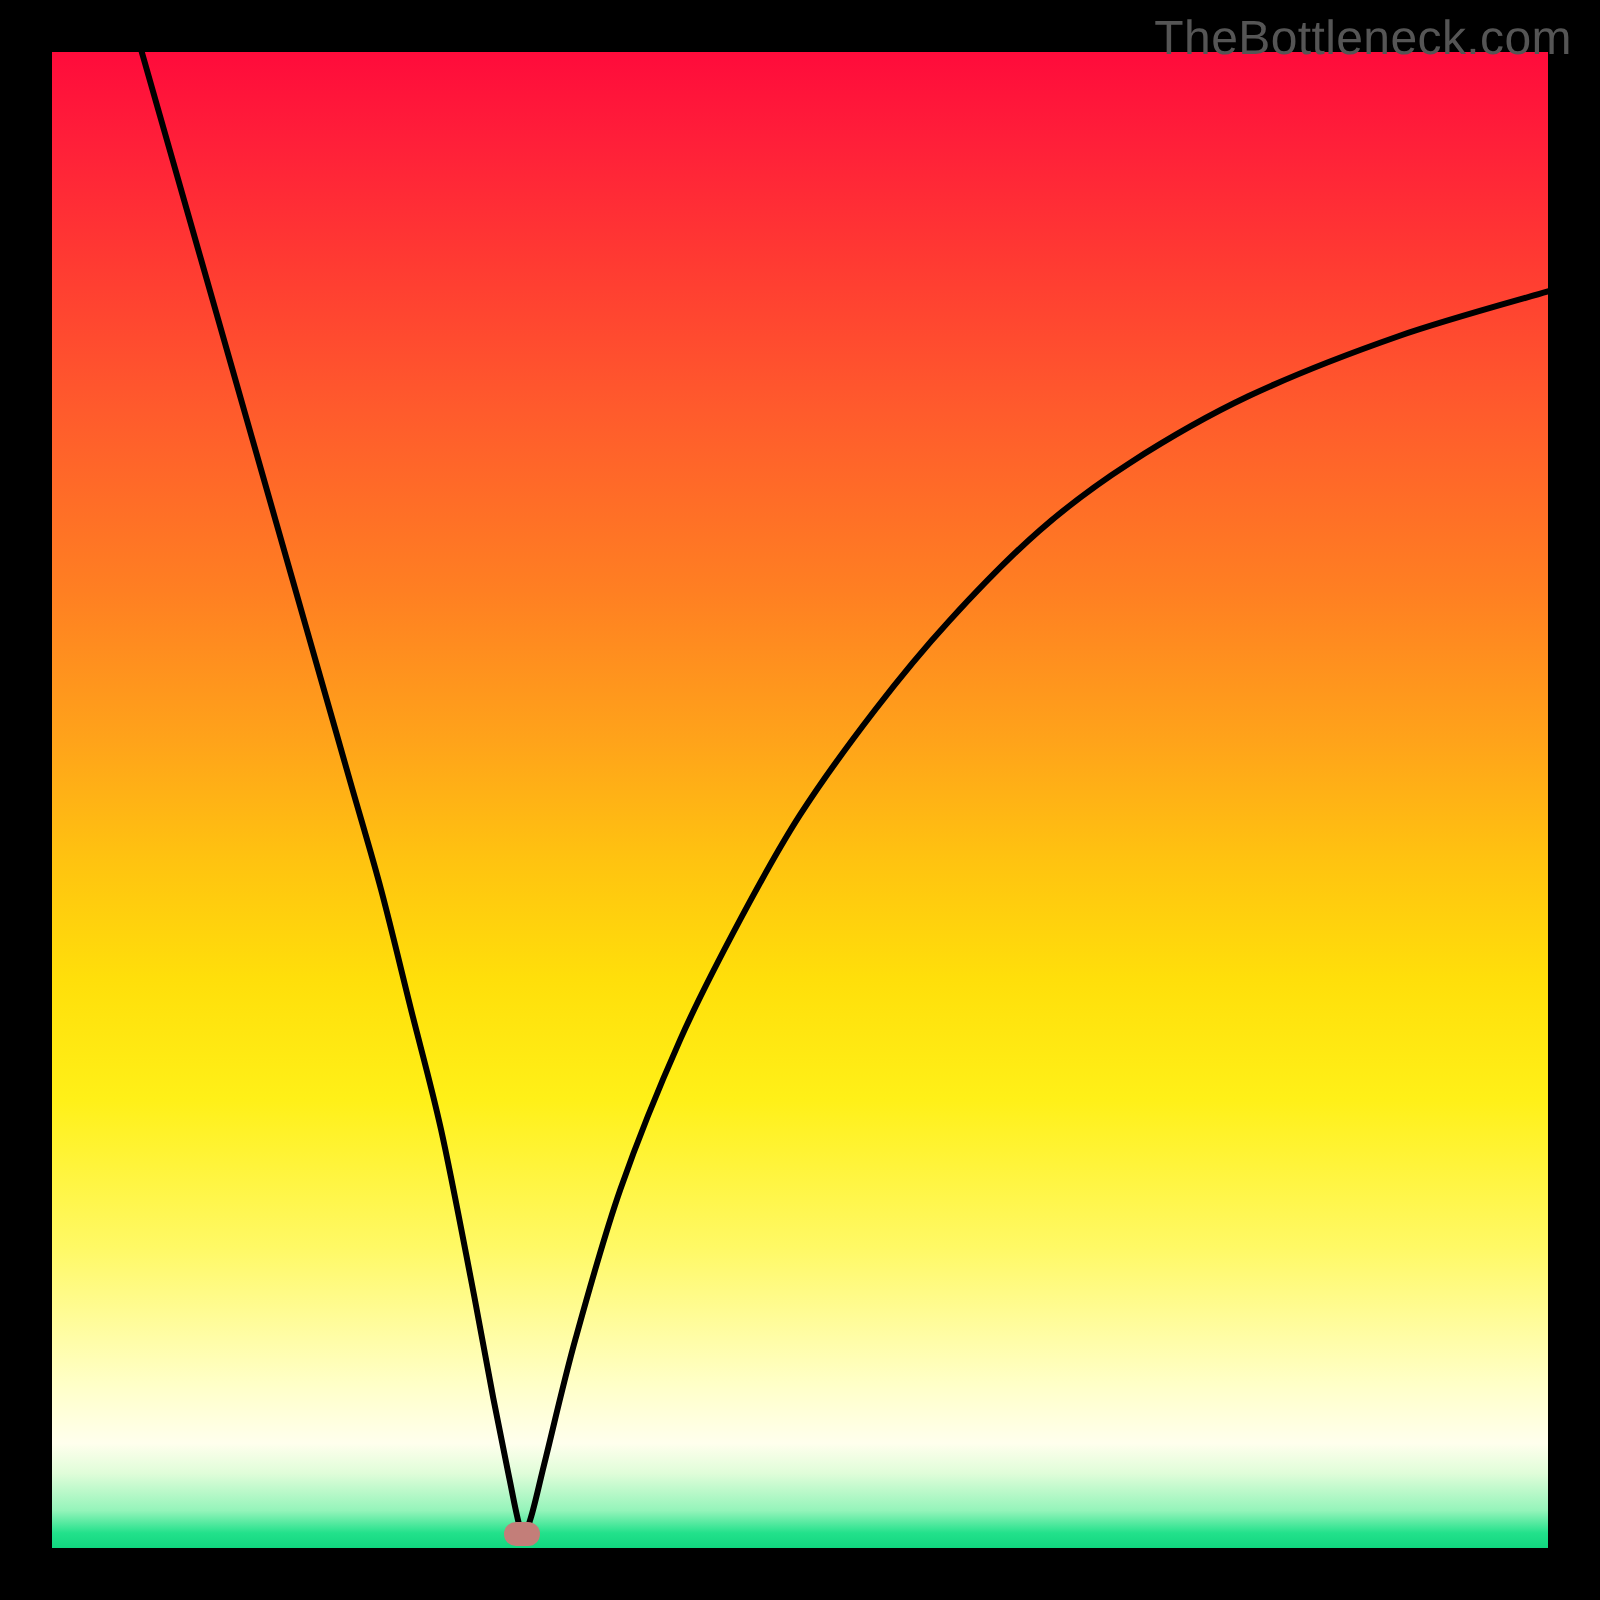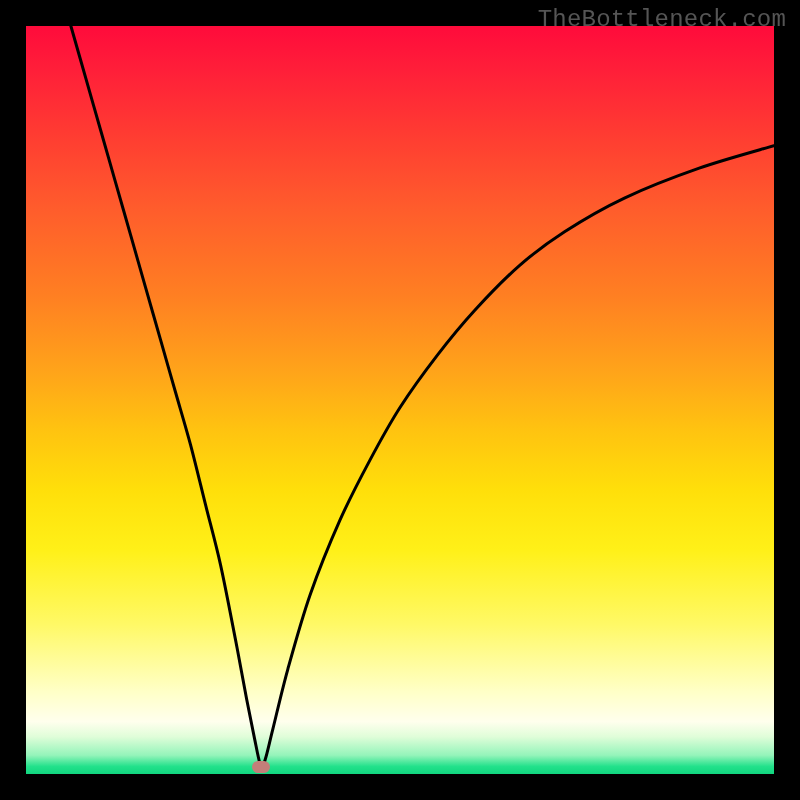--- a/index.html
+++ b/index.html
@@ -39,21 +39,21 @@
       #e0fdd9 95%,
       #94f4ba 97.5%,
       #22e18b 99%,
       #11d67f 100%
     );
   }
   .watermark {
     position: absolute;
     top: 6px;
     right: 14px;
-    font-family: Liberation Mono, monospace;
+    font-family: Liberation Sans, sans-serif;
     font-size: 24px;
     font-weight: 400;
     color: #555555;
     letter-spacing: 0.2px;
     z-index: 5;
   }
   svg.curve {
     position: absolute;
     inset: 0;
     width: 100%;

